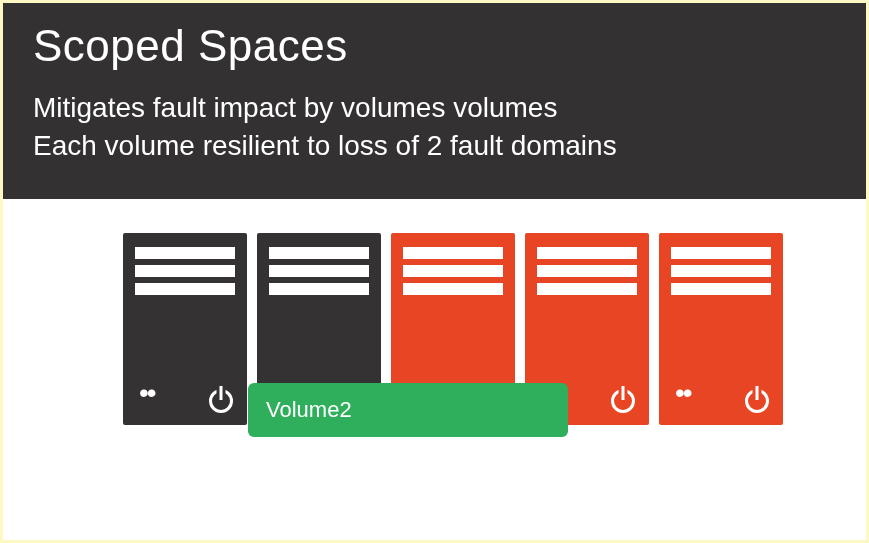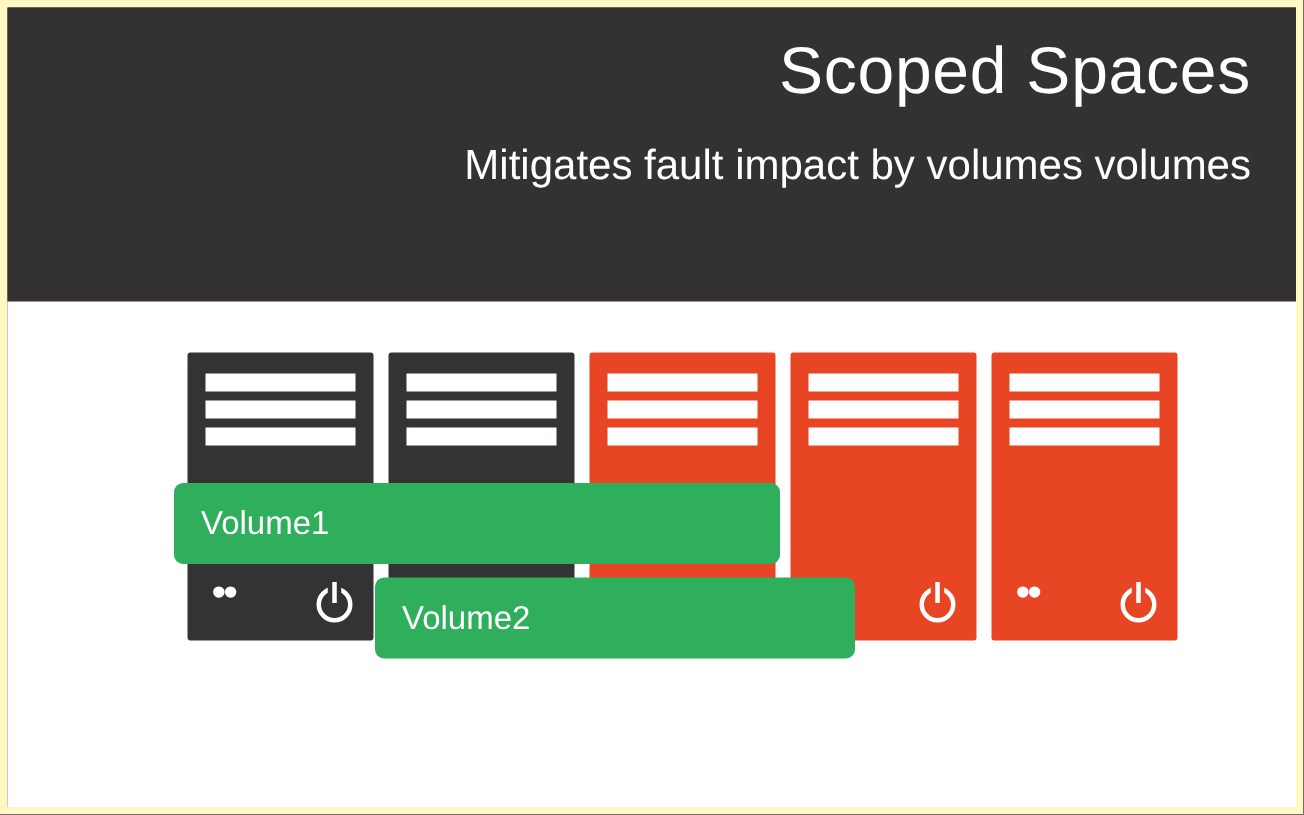--- a/index.html
+++ b/index.html
@@ -1,23 +1,22 @@
 <!DOCTYPE html>
 <html><head>
 <meta charset="utf-8">
 <style>
   * { box-sizing: border-box; margin: 0; padding: 0; }
   html, body { width: 869px; height: 543px; font-family: "Segoe UI Light", "Segoe UI", Arial, sans-serif; background: #000; }
   .slide {
     position: relative;
     width: 869px;
     height: 543px;
-    background: #701a75;
-    border: 5px solid #fef9c3;
-    text-align: right;
+    background: #4d7c0f;
+    border: 3px solid #fef9c3;
   }
   .header {
     position: absolute;
     left: 0; top: 0; right: 0;
     height: 196px;
     background: #333131;
     padding: 18px 30px 0 30px;
   }
   .title {
     color: #fff;
@@ -126,20 +125,21 @@
 </style>
 </head>
 <body>
 
 <div class="slide">
 
   <div class="header">
     <div class="title">Scoped Spaces</div>
     <div class="subtitle">
       <div>Mitigates fault impact by volumes volumes</div>
+      <div>Each volume resilient to loss of 2 fault domains</div>
     </div>
   </div>
 
   <div class="stage">
 
     <div class="server dark s1">
       <div class="bar b1"></div>
       <div class="bar b2"></div>
       <div class="bar b3"></div>
       <div class="dots">••</div>
@@ -191,21 +191,18 @@
       <div class="bar b2"></div>
       <div class="bar b3"></div>
       <div class="dots">••</div>
       <div class="power">
         <div class="power-ring"></div>
           <div class="power-mask"></div>
           <div class="power-stem"></div>
       </div>
     </div>
 
-    <div class="vol green v1">
-      <span>Volume1</span>
-    </div>
     <div class="vol green v2">
       <span>Volume2</span>
     </div>
 
   </div>
 </div>
 
 </body></html>

